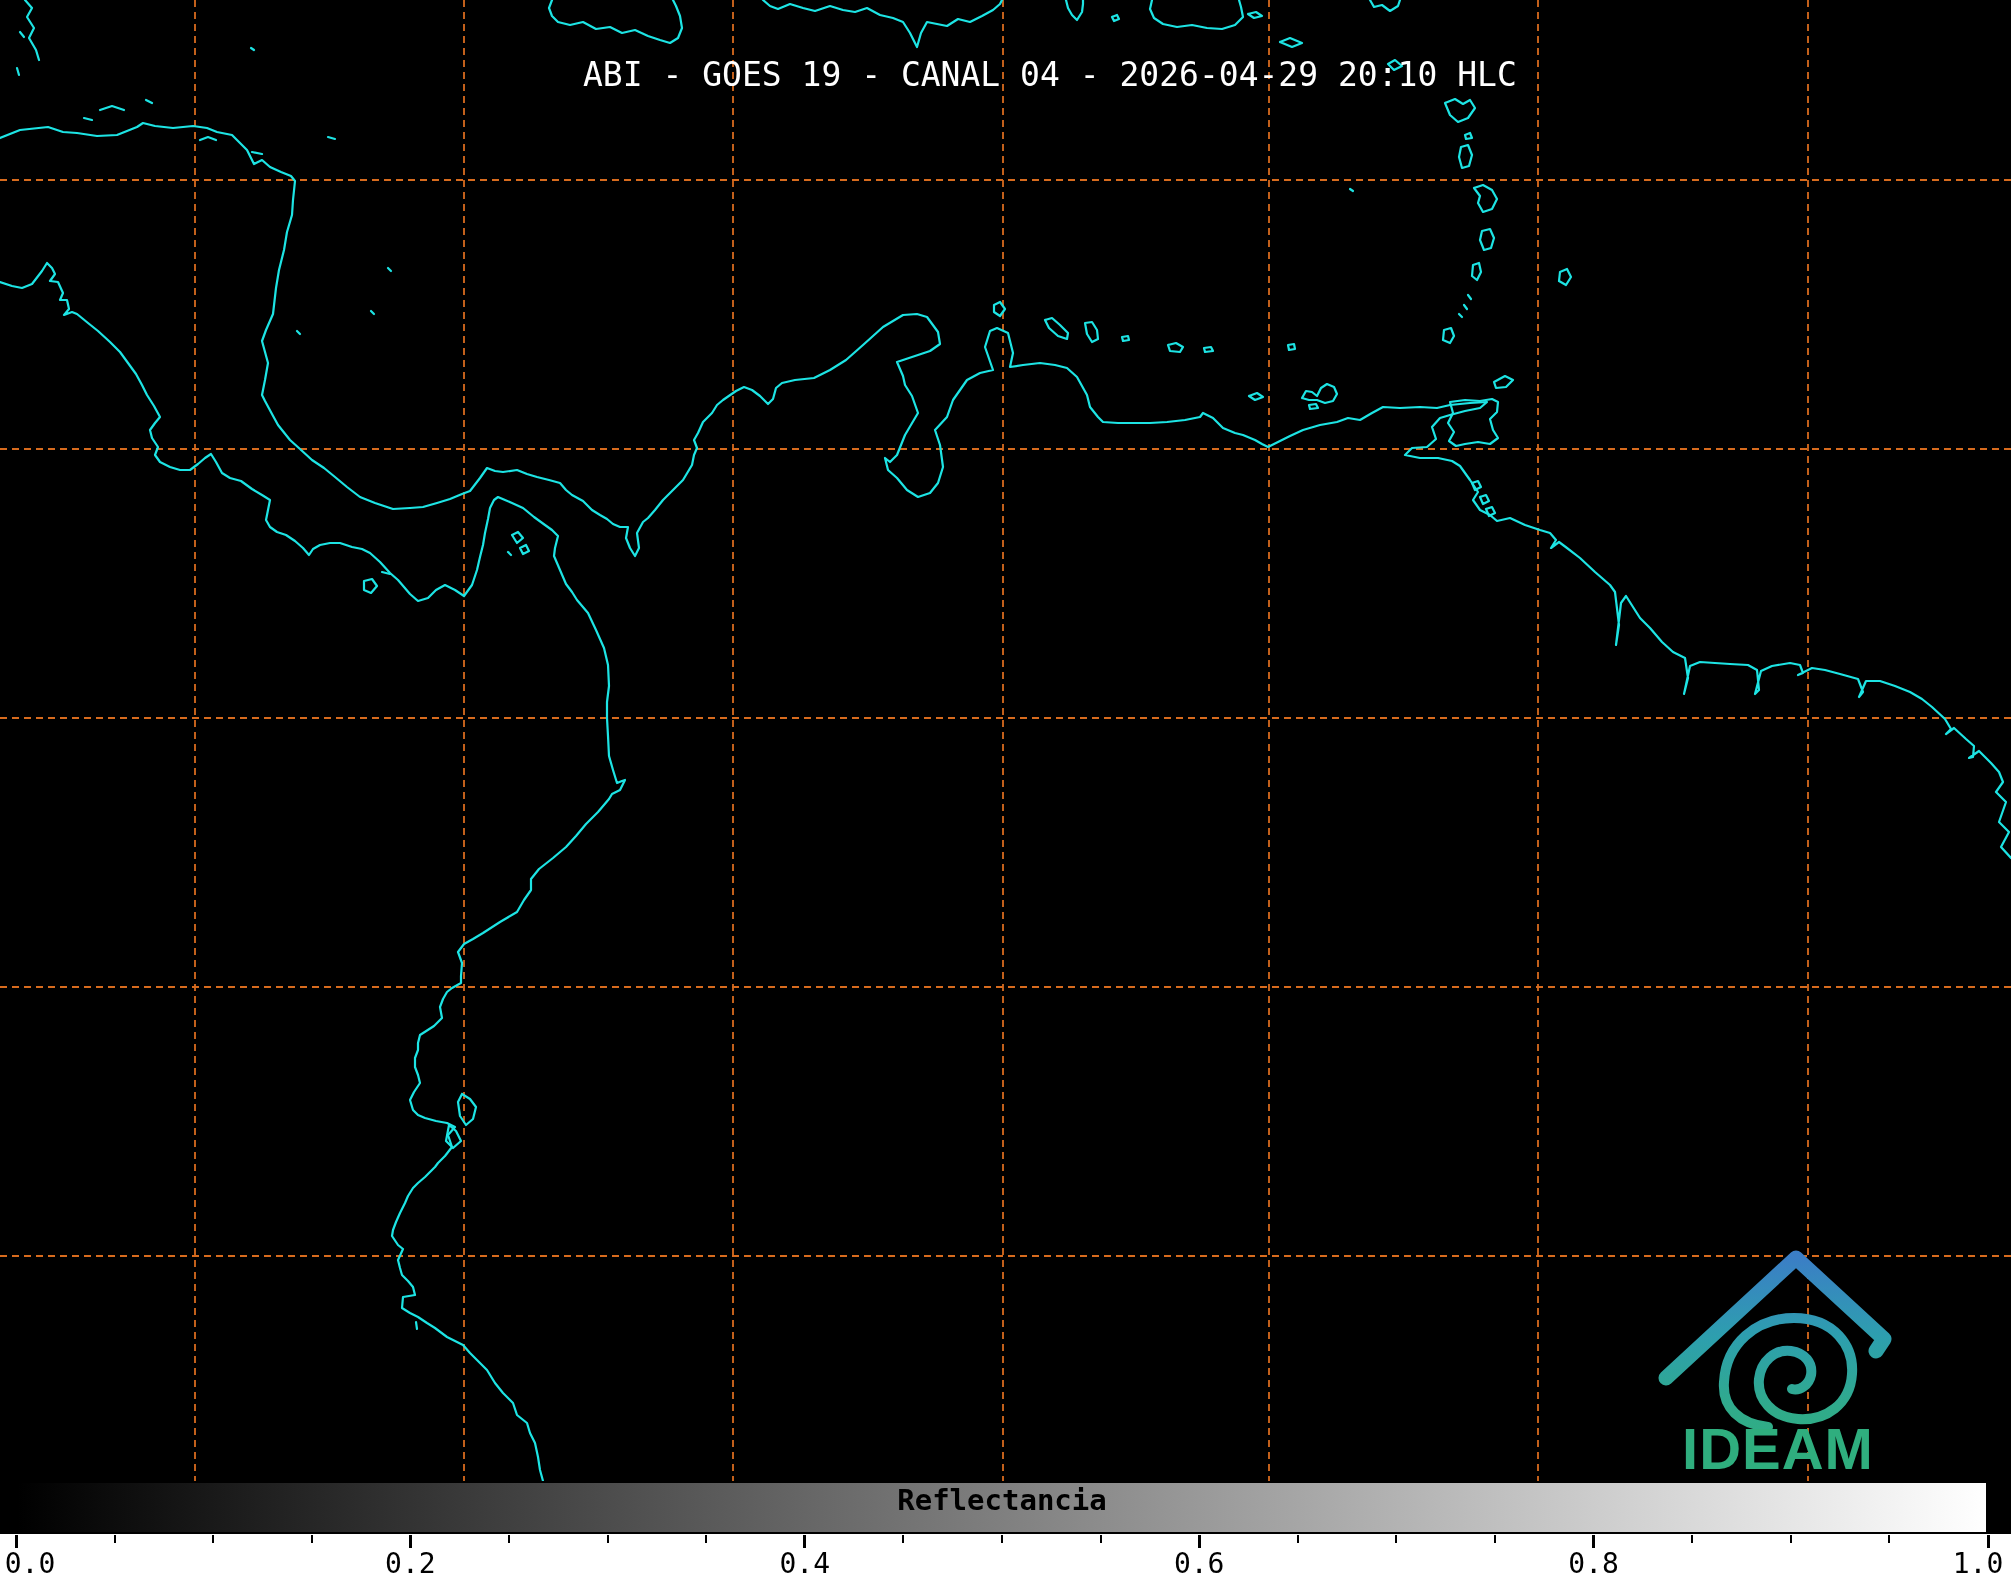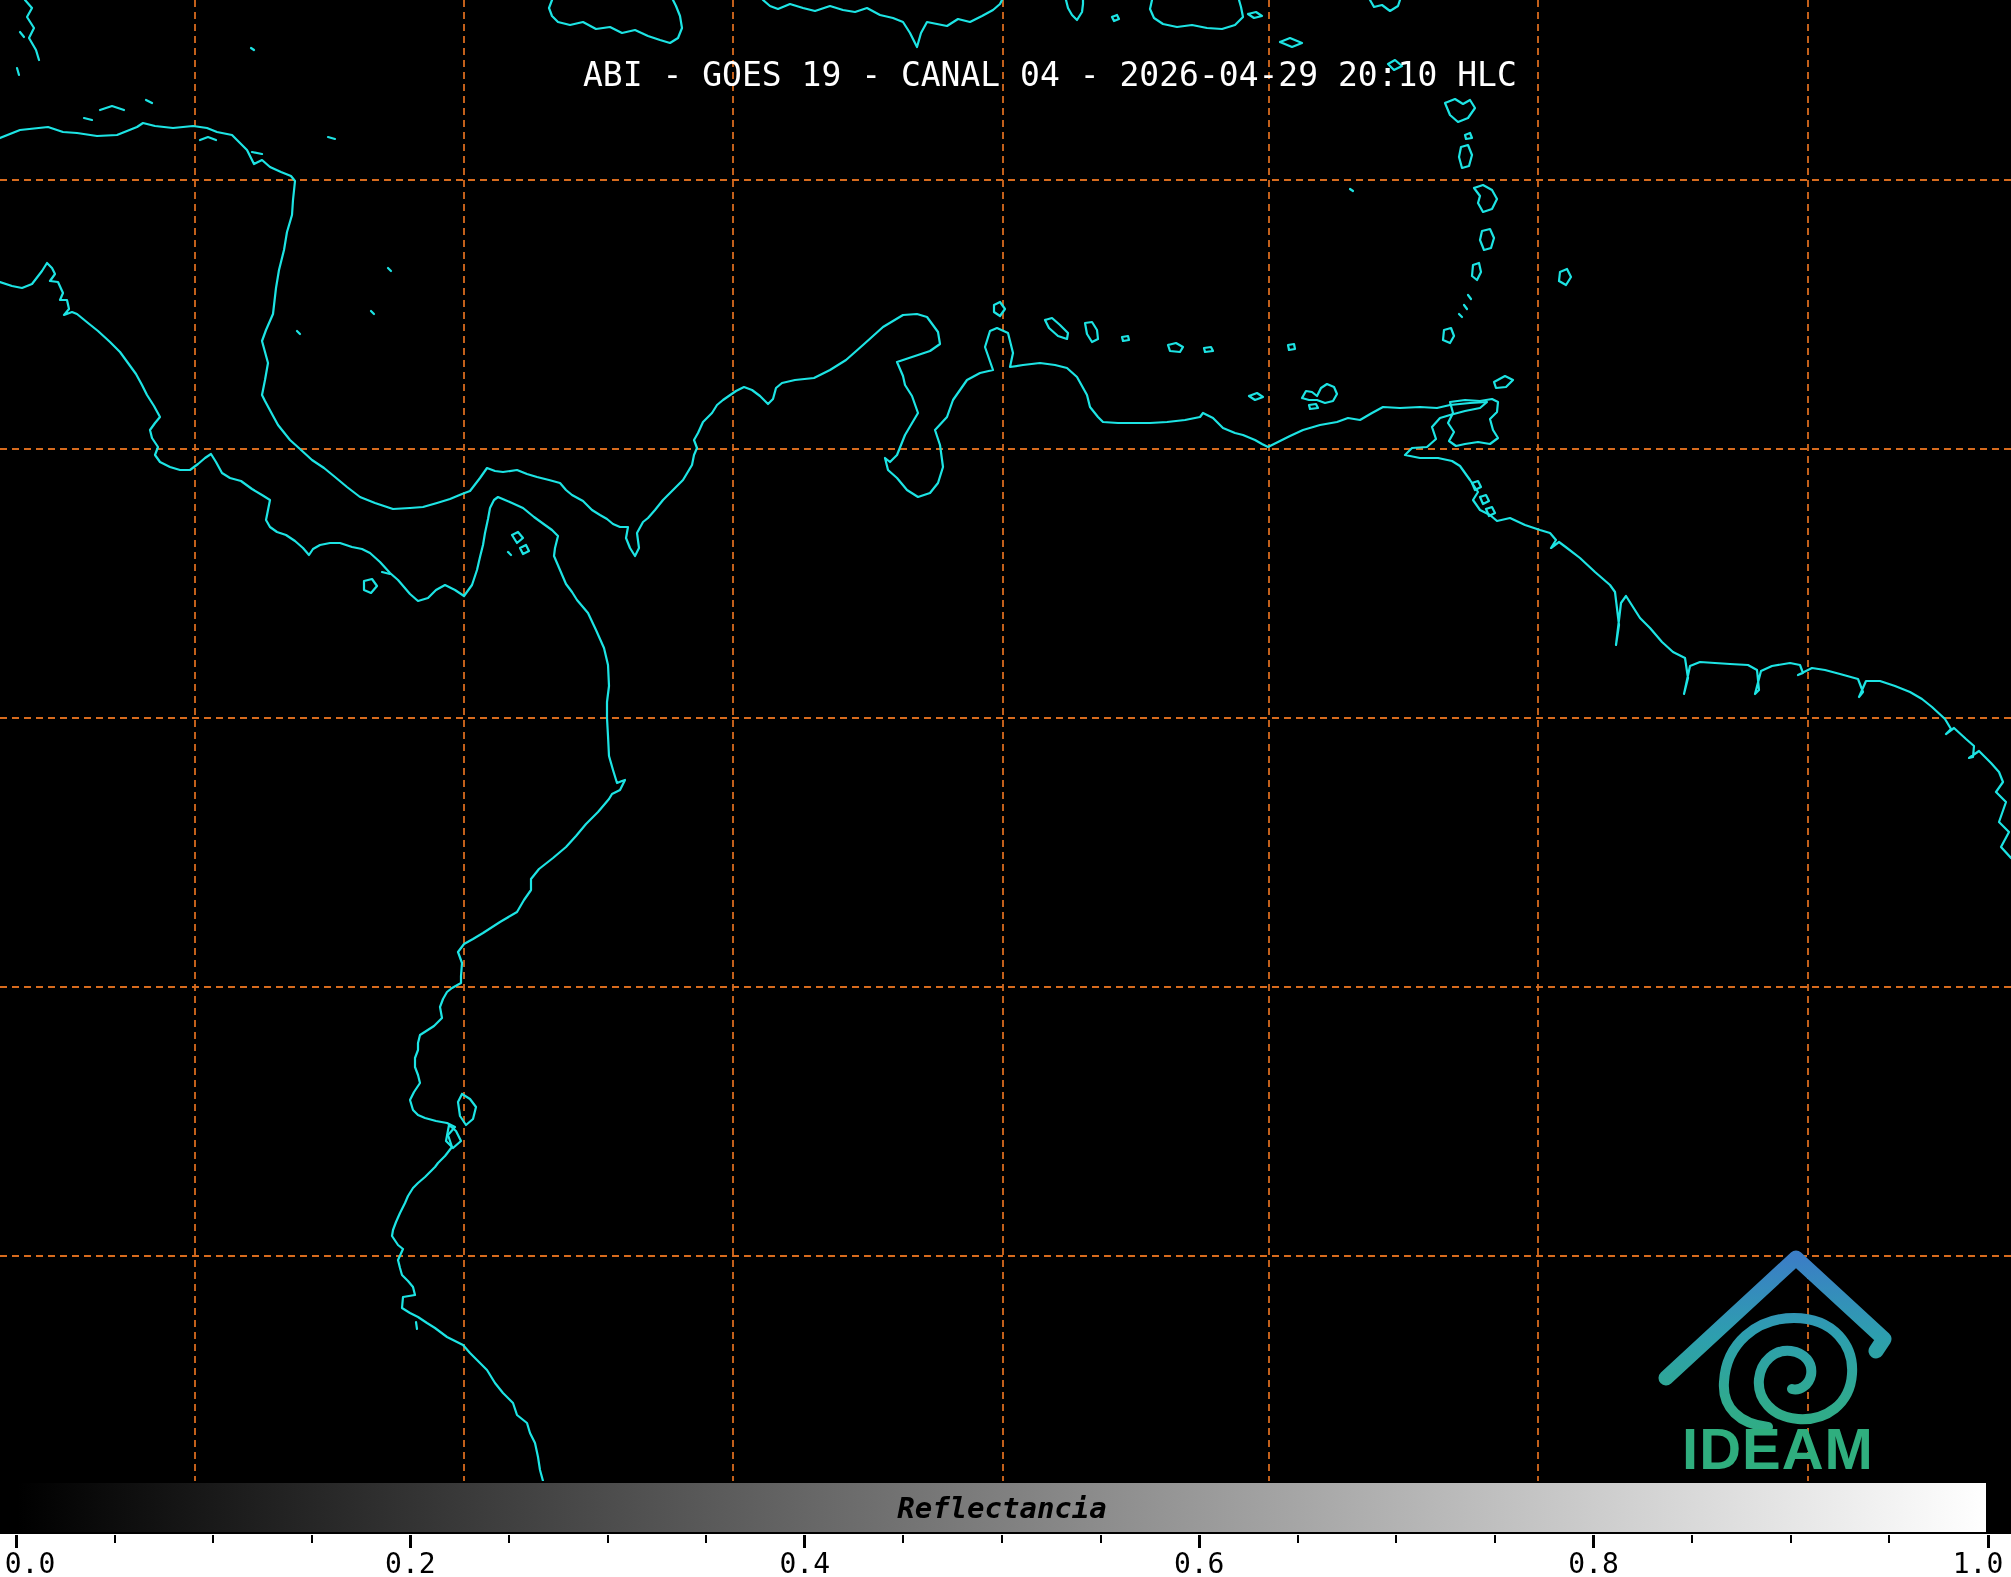--- a/index.html
+++ b/index.html
@@ -13,21 +13,21 @@
     color:#fff;font-size:33px;letter-spacing:0px;white-space:pre;
     font-family:"DejaVu Sans Mono", monospace;margin-left:20px;
   }
   .bottom-strip{
     position:absolute;left:0;top:1534px;width:2011px;height:43px;background:#fff;
   }
   .colorbar{
     position:absolute;left:16px;top:1481px;width:1972px;height:53px;
     background:linear-gradient(to right,#000000,#ffffff);
     border:2px solid #000;box-sizing:border-box;
-    display:flex;align-items:center;justify-content:center;font-style:italic;
+    display:flex;align-items:flex-start;justify-content:center;
   }
   .colorbar .cb-label{
     color:#000;font-weight:bold;font-size:29px;
     font-family:"DejaVu Sans Mono", monospace;
   }
   .tick{position:absolute;background:#000;}
   .tick.major{width:3px;height:13px;top:0;}
   .tick.minor{width:2px;height:8px;top:0;}
   .tick-label{
     position:absolute;top:12px;color:#000;font-size:28px;

